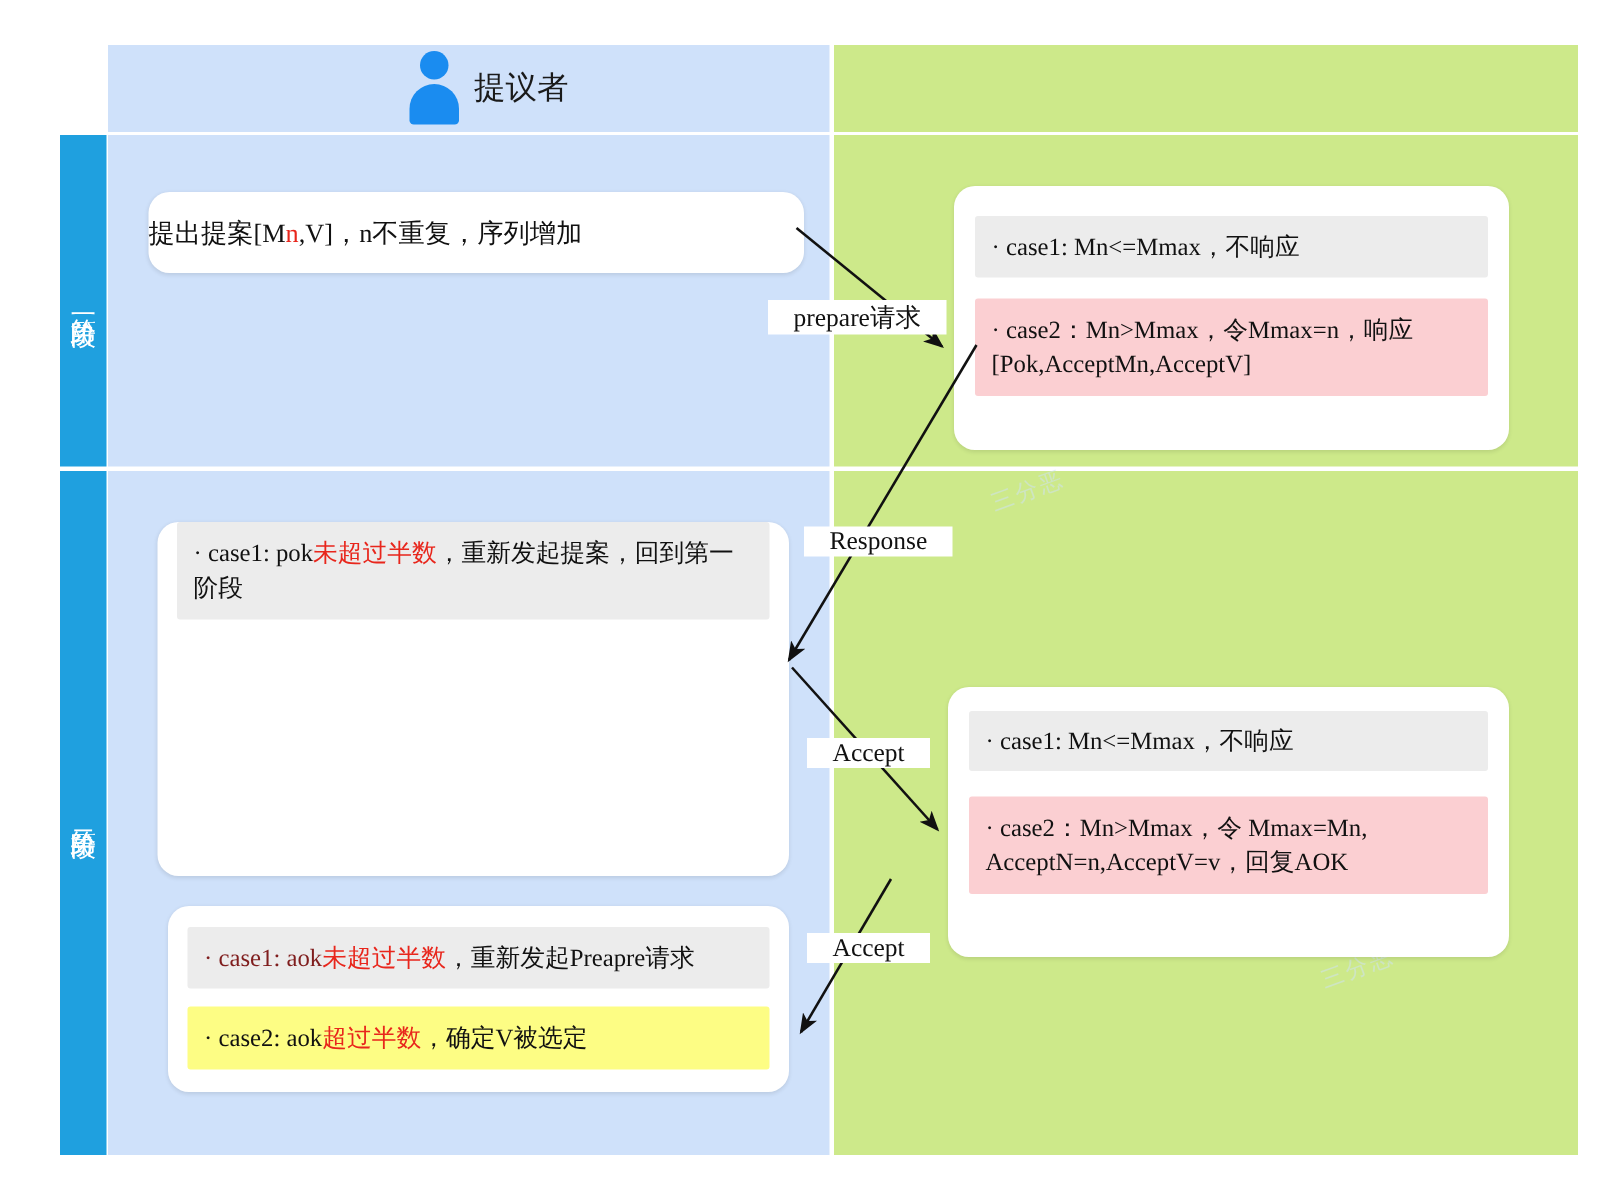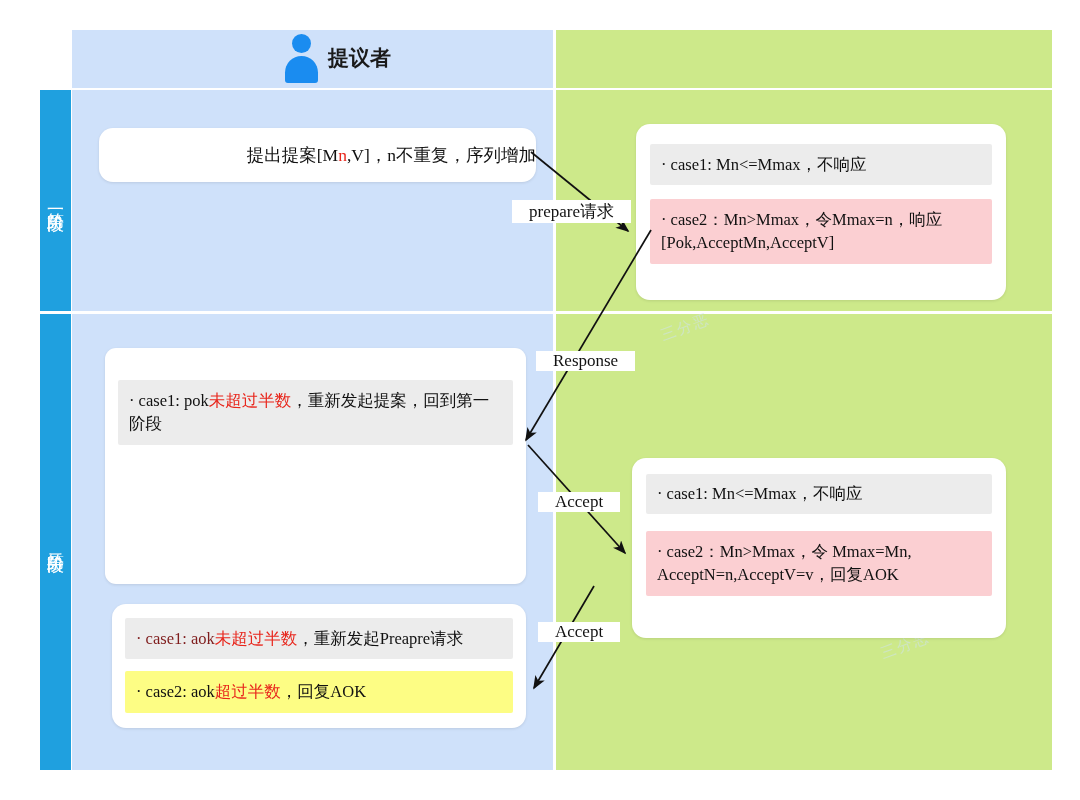--- a/index.html
+++ b/index.html
@@ -29,46 +29,46 @@
   .stage-tab-1{top:90px;width:31px;height:221px;}
   .stage-tab-2{top:314px;width:31px;height:456px;}
   .stage-tab span{
     color:#ffffff;font-size:17px;line-height:1.12;letter-spacing:1px;
     writing-mode:vertical-rl;text-orientation:upright;
     font-family:"Liberation Serif","DejaVu Serif",serif;
   }
 
   
   .role{position:absolute;display:flex;align-items:center;gap:10px;}
-  .role-proposer{left:284px;top:32px;font-weight:bold;}
+  .role-proposer{left:272px;top:32px;}
   .role-acceptor{left:735px;top:32px;}
   .role-name{font-size:21px;color:#1a1a1a;font-family:"Liberation Serif","DejaVu Serif",serif;}
   .person{width:34px;height:52px;position:relative;}
   .person .head{position:absolute;left:8px;top:2px;width:19px;height:19px;border-radius:50%;}
   .person .body{position:absolute;left:1px;top:24px;width:33px;height:27px;
      border-radius:17px 17px 3px 3px;}
 
   
   .card{position:absolute;background:#ffffff;border-radius:14px;
     box-shadow:0 1px 3px rgba(0,0,0,0.10);}
   .row{border-radius:2px;padding:9px 11px;box-sizing:border-box;}
   .row p{margin:0;font-size:16.5px;line-height:1.42;color:#111111;
      font-family:Liberation Serif, serif;}
   .grey{background:#ececec;}
   .pink{background:#fbcfd2;}
   .yellow{background:#fdfd84;}
 
   .card-a{left:99px;top:128px;width:437px;height:54px;display:flex;align-items:center;}
-  .card-a .txt{width:100%;text-align:right;font-size:17.5px;color:#111;}
+  .card-a .txt{width:100%;text-align:left;font-size:17.5px;color:#111;}
 
   .card-b{left:636px;top:124px;width:370px;height:176px;padding:20px 14px;box-sizing:border-box;}
   .card-b .grey{height:41px;display:flex;align-items:center;}
   .card-b .pink{margin-top:14px;}
 
-  .card-c{left:105px;top:348px;width:421px;height:236px;padding:32px 13px;box-sizing:border-box;border-radius:11px;}
+  .card-c{left:105px;top:348px;width:421px;height:236px;padding:0 13px;box-sizing:border-box;}
   .card-c .yellow{margin-top:14px;}
 
   .card-d{left:112px;top:604px;width:414px;height:124px;padding:14px 13px;box-sizing:border-box;}
   .card-d .yellow{margin-top:12px;}
 
   .card-e{left:632px;top:458px;width:374px;height:180px;padding:16px 14px;box-sizing:border-box;}
   .card-e .grey{height:40px;display:flex;align-items:center;}
   .card-e .pink{margin-top:17px;}
 
   
@@ -140,21 +140,21 @@
     <div class="row grey">
       <p><span style="color: rgb(17, 17, 17);">· case1: pok</span><span style="color: rgb(232, 38, 28);">未超过半数</span><span style="color: rgb(17, 17, 17);">，重新发起提案，回到第一阶段</span></p>
     </div>
   </div>
 
   <div class="card card-d">
     <div class="row grey">
       <p><span style="color: #7f1d1d;">· case1: aok</span><span style="color: rgb(232, 38, 28);">未超过半数</span><span style="color: rgb(17, 17, 17);">，重新发起Preapre请求</span></p>
     </div>
     <div class="row yellow">
-      <p><span style="color: rgb(17, 17, 17);">· case2: aok</span><span style="color: rgb(232, 38, 28);">超过半数</span><span style="color: rgb(17, 17, 17);">，回复AOK</span></p>
+      <p><span style="color: rgb(17, 17, 17);">· case2: aok</span><span style="color: rgb(232, 38, 28);">超过半数</span><span style="color: rgb(17, 17, 17);">，确定V被选定</span></p>
     </div>
   </div>
 
   <div class="card card-e">
     <div class="row grey">
       <p>· case1: Mn&lt;=Mmax，不响应</p>
     </div>
     <div class="row pink">
       <p>· case2：Mn&gt;Mmax，令 Mmax=Mn, AcceptN=n,AcceptV=v，回复AOK</p>
     </div>

